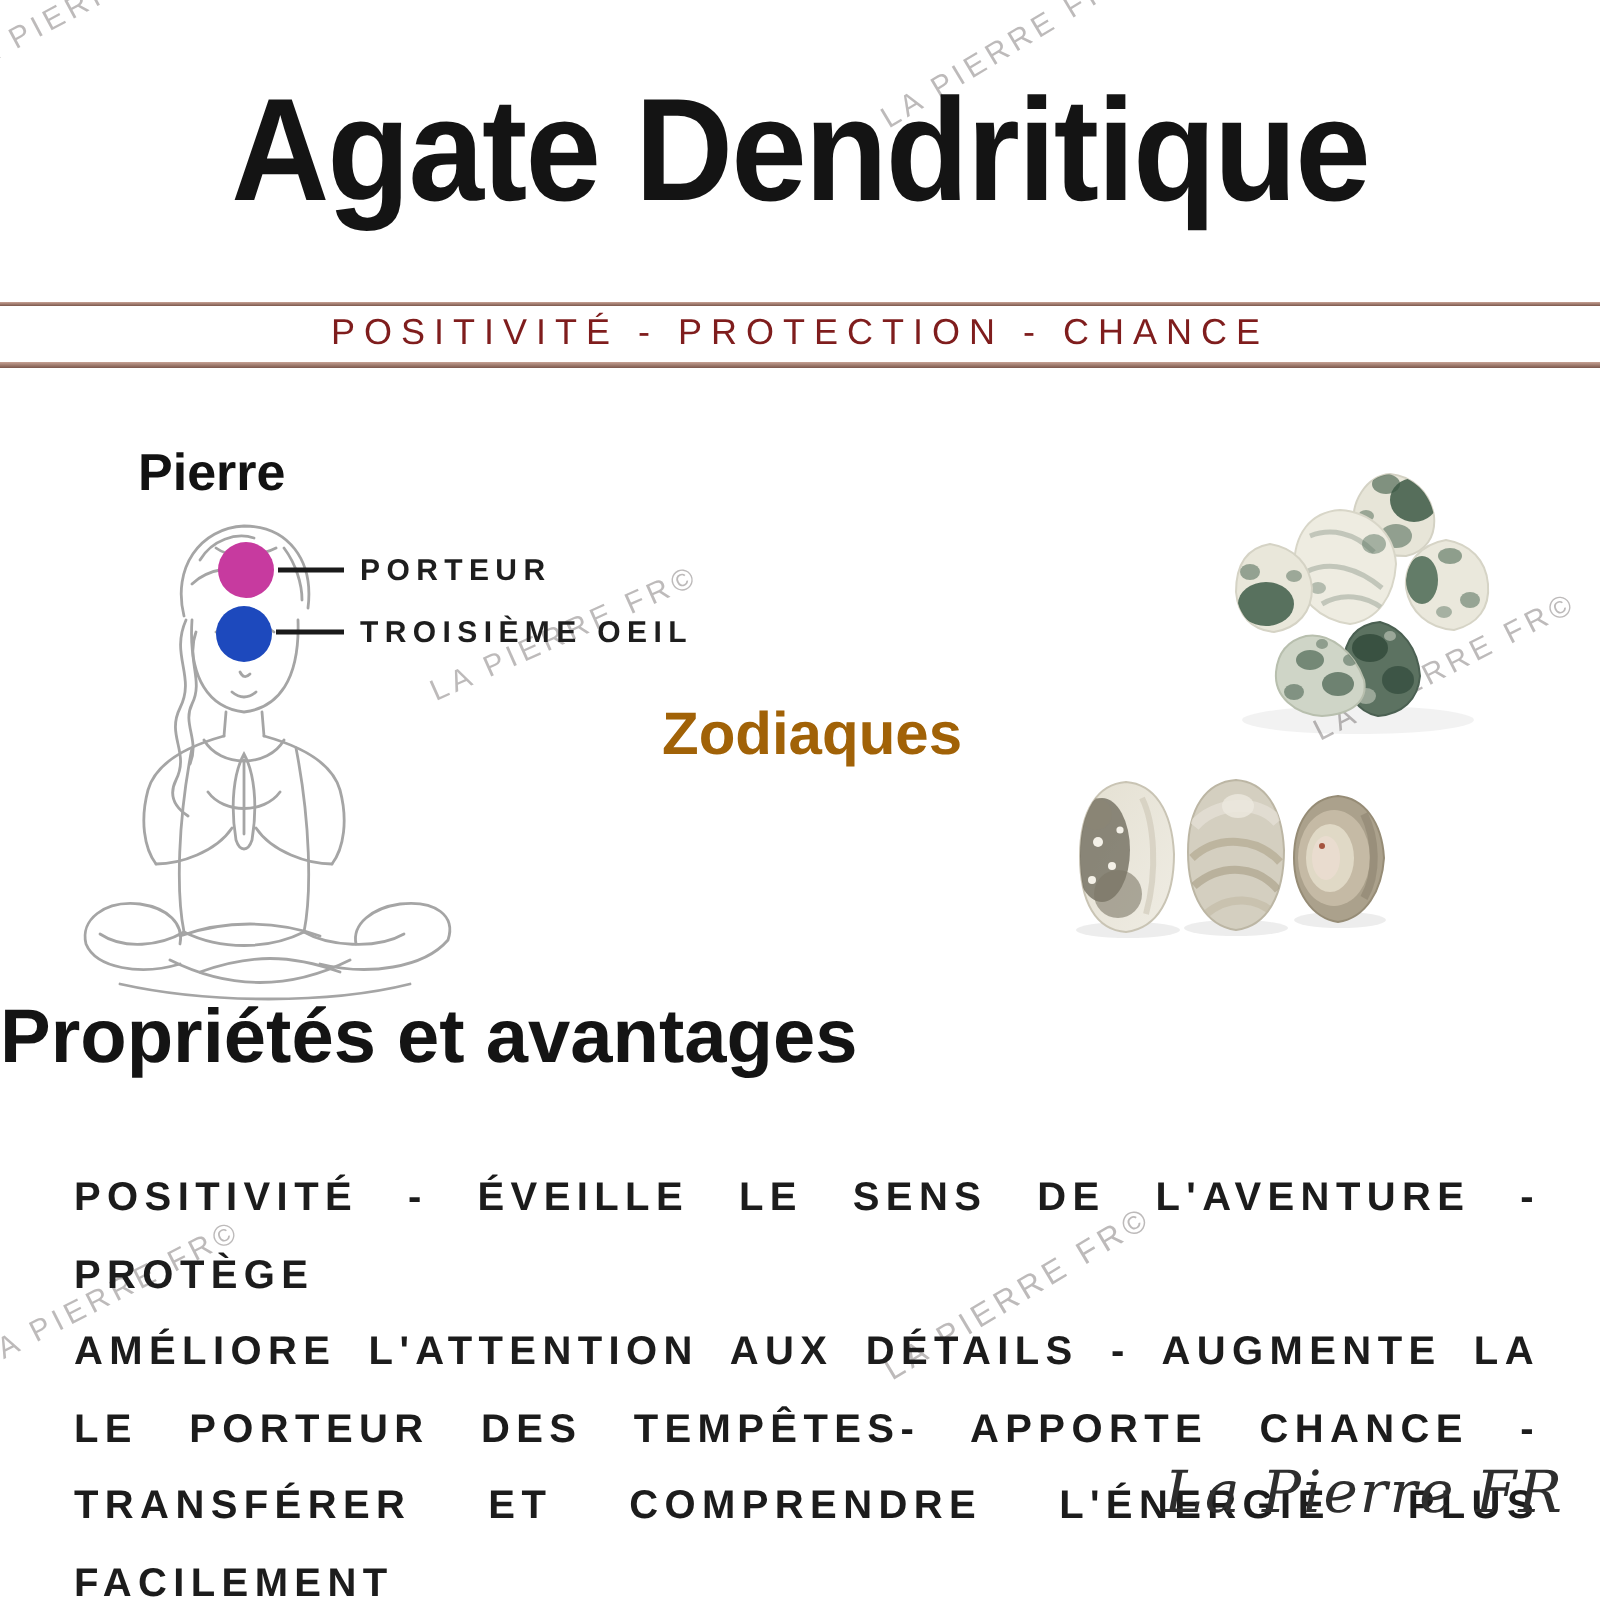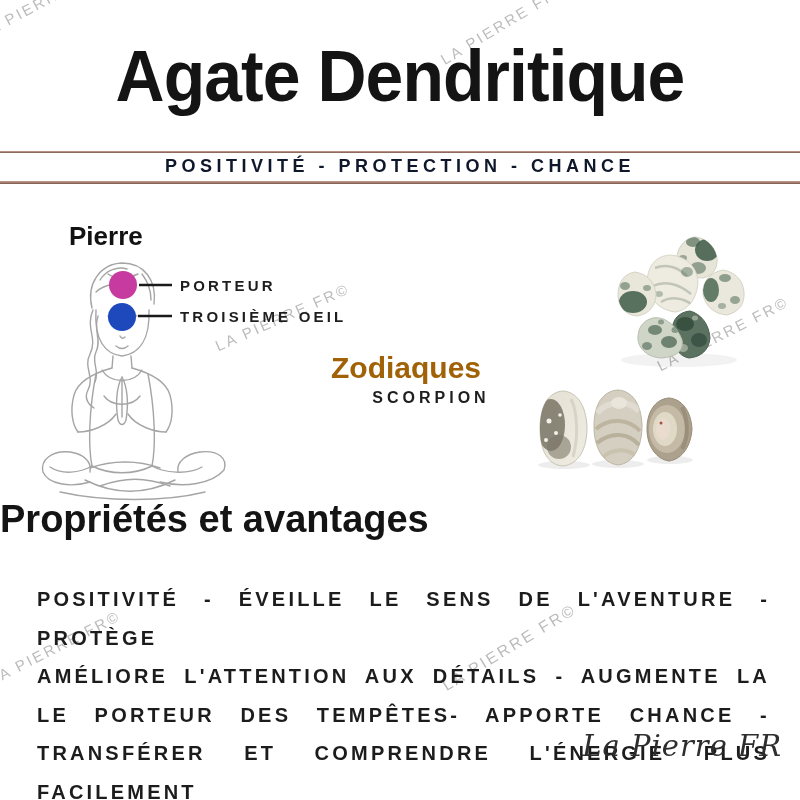--- a/index.html
+++ b/index.html
@@ -29,21 +29,21 @@
     font-size:73px; font-weight:700; line-height:80px; color:#141414;
     transform:scaleX(.93); letter-spacing:-1px;
   }
 
   
   .rule  { left:0; right:0; height:2px; background:linear-gradient(to bottom,#c7a294,#7c584c); }
   .rule1 { top:151px; }
   .rule2 { top:181px; height:3px; }
   .tagline {
     left:0; right:0; top:152px; height:20px; line-height:29px; text-align:center;
-    font-size:18px; font-weight:700; letter-spacing:4.5px; color:#0f172a;
+    font-size:18px; font-weight:400; letter-spacing:4.5px; color:#7f1d1d;
   }
 
   .chakras-heading { left:69px; top:221px; font-size:26px; font-weight:700; color:#121212; }
 
   .chakra-label { font-size:15px; font-weight:700; letter-spacing:3.2px; color:#1e1e1e; white-space:nowrap; }
   .lbl-crown    { left:180px; top:277px; }
   .lbl-thirdeye { left:180px; top:308px; }
 
   .zodiac-heading { left:331px; top:351px; width:200px; text-align:left;
                     font-size:30px; font-weight:700; color:#a16207; }
@@ -134,21 +134,20 @@
     <circle cx="92" cy="67" r="14" fill="#1d49bd"></circle>
 
     <line x1="109" y1="35" x2="142" y2="35" stroke="#1a1a1a" stroke-width="2.6"></line>
     <line x1="108" y1="66" x2="142" y2="66" stroke="#1a1a1a" stroke-width="2.6"></line>
   </svg>
 
   <div class="abs chakra-label lbl-crown">PORTEUR</div>
   <div class="abs chakra-label lbl-thirdeye">TROISIÈME OEIL</div>
 
   <div class="abs zodiac-heading">Zodiaques</div>
-  <div class="abs zodiac-sign">SCORPION</div>
 
   <svg class="abs" style="left:595px; top:228px;" width="165" height="140" viewBox="0 0 165 140">
     <defs>
       <clipPath id="stA">
           <path d="M 100,9 C 111,10 120,18 122,30 C 123,40 118,48 108,50 C 96,50 85,46 82,36 C 80,23 88,10 100,9 Z"></path>
         </clipPath>
       <clipPath id="stB">
           <path d="M 40,44 C 52,46 60,54 61,66 C 61,78 54,86 42,88 C 31,87 24,80 23,68 C 23,55 28,46 40,44 Z"></path>
         </clipPath>
       <clipPath id="stC">

